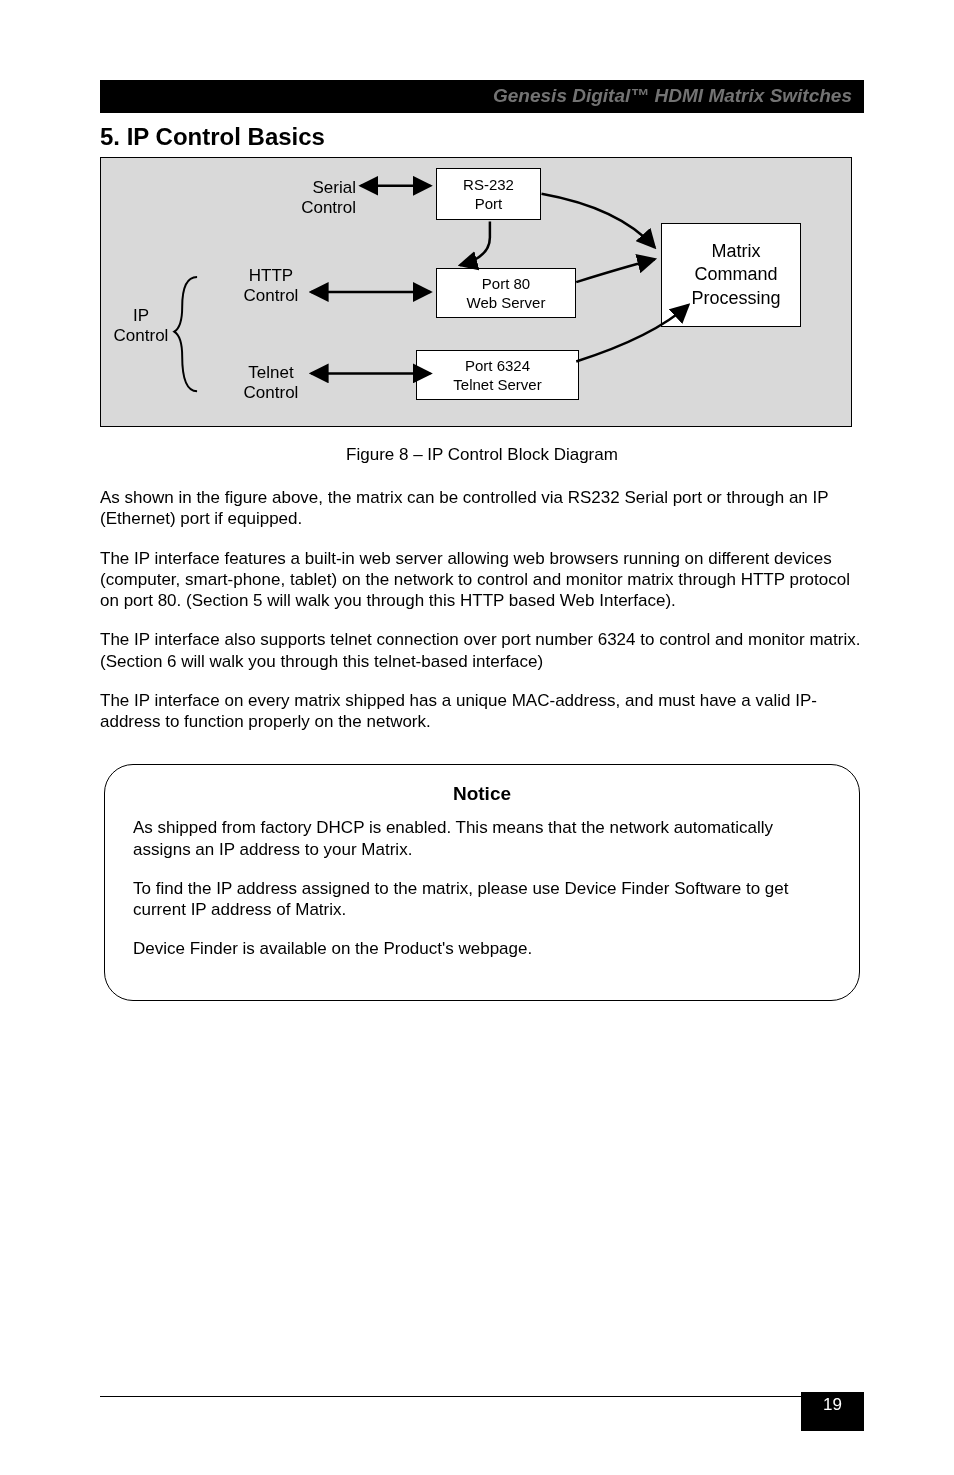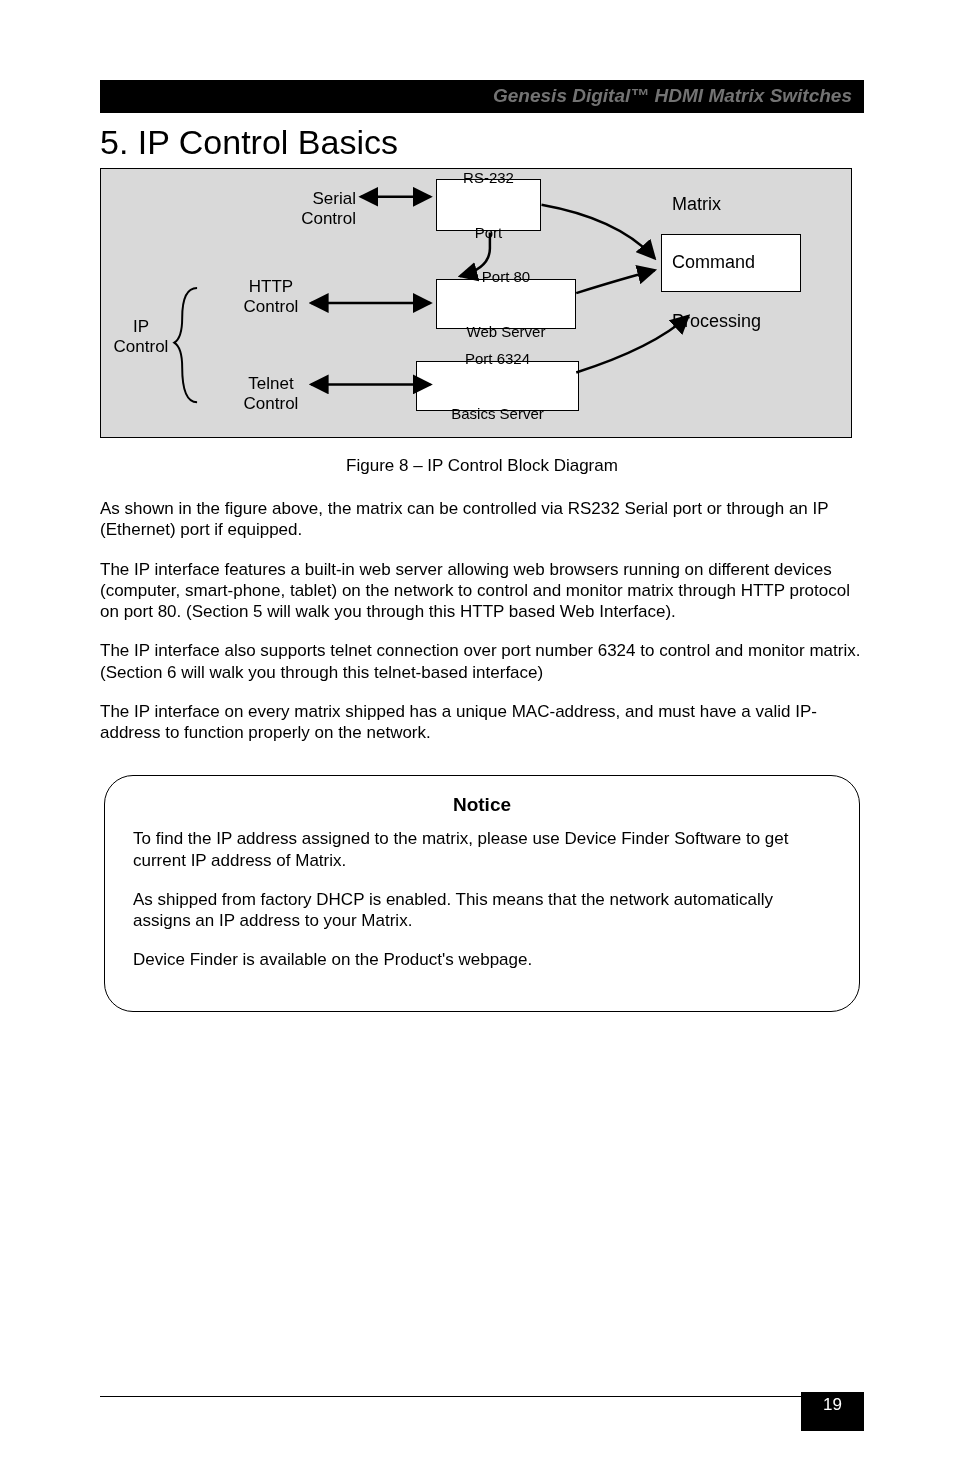--- a/index.html
+++ b/index.html
@@ -21,22 +21,22 @@
   .header-bar {
     background: #000;
     color: #737373;
     font-weight: bold;
     font-style: italic;
     font-size: 19px;
     padding: 5px 12px 6px 12px;
     text-align: right;
   }
   .heading {
-    font-size: 34px;
-    font-weight: normal;
+    font-size: 24px;
+    font-weight: bold;
     margin: 10px 0 6px 0;
   }
   .diagram {
     border: 1.5px solid #000;
     background: #d9d9d9;
     width: 752px;
     height: 270px;
     position: relative;
     box-sizing: border-box;
   }
@@ -51,21 +51,20 @@
     background: #fff;
     border: 1.5px solid #000;
     text-align: center;
     display: flex;
     flex-direction: column;
     justify-content: center;
     align-items: center;
     font-size: 15px;
     line-height: 1.3;
     box-sizing: border-box;
-    gap: 35px;
   }
   .d-box.big { font-size: 18px; }
   svg.overlay {
     position: absolute;
     left: 0; top: 0;
     width: 100%; height: 100%;
     pointer-events: none;
   }
   .figure-caption {
     text-align: center;
@@ -133,23 +132,23 @@
     <div class="d-box" style="left:335px; top:10px; width:105px; height:52px;">
       <span>RS-232</span>
       <span>Port</span>
     </div>
     <div class="d-box" style="left:335px; top:110px; width:140px; height:50px;">
       <span>Port 80</span>
       <span>Web Server</span>
     </div>
     <div class="d-box" style="left:315px; top:192px; width:163px; height:50px;align-items:center;">
       <span>Port 6324</span>
-      <span>Basics Server</span>
+      <span>Telnet Server</span>
     </div>
-    <div class="d-box big" style="left:560px; top:65px; width:140px; height:58px; align-items:flex-start; padding-left:10px;">
+    <div class="d-box big" style="left:560px; top:65px; width:140px; height:104px; align-items:center; padding-left:10px;">
       <span>Matrix</span>
       <span>Command</span>
       <span>Processing</span>
     </div>
 
     <svg class="overlay" viewBox="0 0 752 270">
       <defs>
         <marker id="arrE" markerWidth="8" markerHeight="8" refX="7" refY="4" orient="auto">
           <path d="M0,0 L8,4 L0,8 Z" fill="#000"></path>
         </marker>
@@ -178,20 +177,20 @@
 
   <div class="figure-caption">Figure 8 – IP Control Block Diagram</div>
 
   <p class="body-text">As shown in the figure above, the matrix can be controlled via RS232 Serial port or through an IP (Ethernet) port if equipped.</p>
   <p class="body-text">The IP interface features a built-in web server  allowing web browsers running on different devices (computer, smart-phone, tablet)  on the network to control and monitor matrix through HTTP protocol on port 80. (Section 5 will walk you through this HTTP based Web Interface).</p>
   <p class="body-text">The IP interface also supports telnet connection over port number 6324 to control and monitor matrix. (Section 6 will walk you through this telnet-based interface)</p>
   <p class="body-text">The IP interface on every matrix shipped has a unique MAC-address, and must have a valid IP-address to function properly on the network.</p>
 
   <div class="notice-box">
     <div class="notice-title">Notice</div>
+    <p class="notice-text">As shipped from factory DHCP is enabled. This means that the network automatically assigns an IP address to your Matrix.</p>
     <p class="notice-text">To find the IP address assigned to the matrix, please use Device Finder Software to get current IP address of Matrix.</p>
-    <p class="notice-text">As shipped from factory DHCP is enabled. This means that the network automatically assigns an IP address to your Matrix.</p>
     <p class="notice-text" style="margin-bottom:0;">Device Finder is available on the Product's webpage.</p>
   </div>
 
   <div class="footer-rule"></div>
   <div class="page-number">19</div>
 </div>
 
 </body></html>

